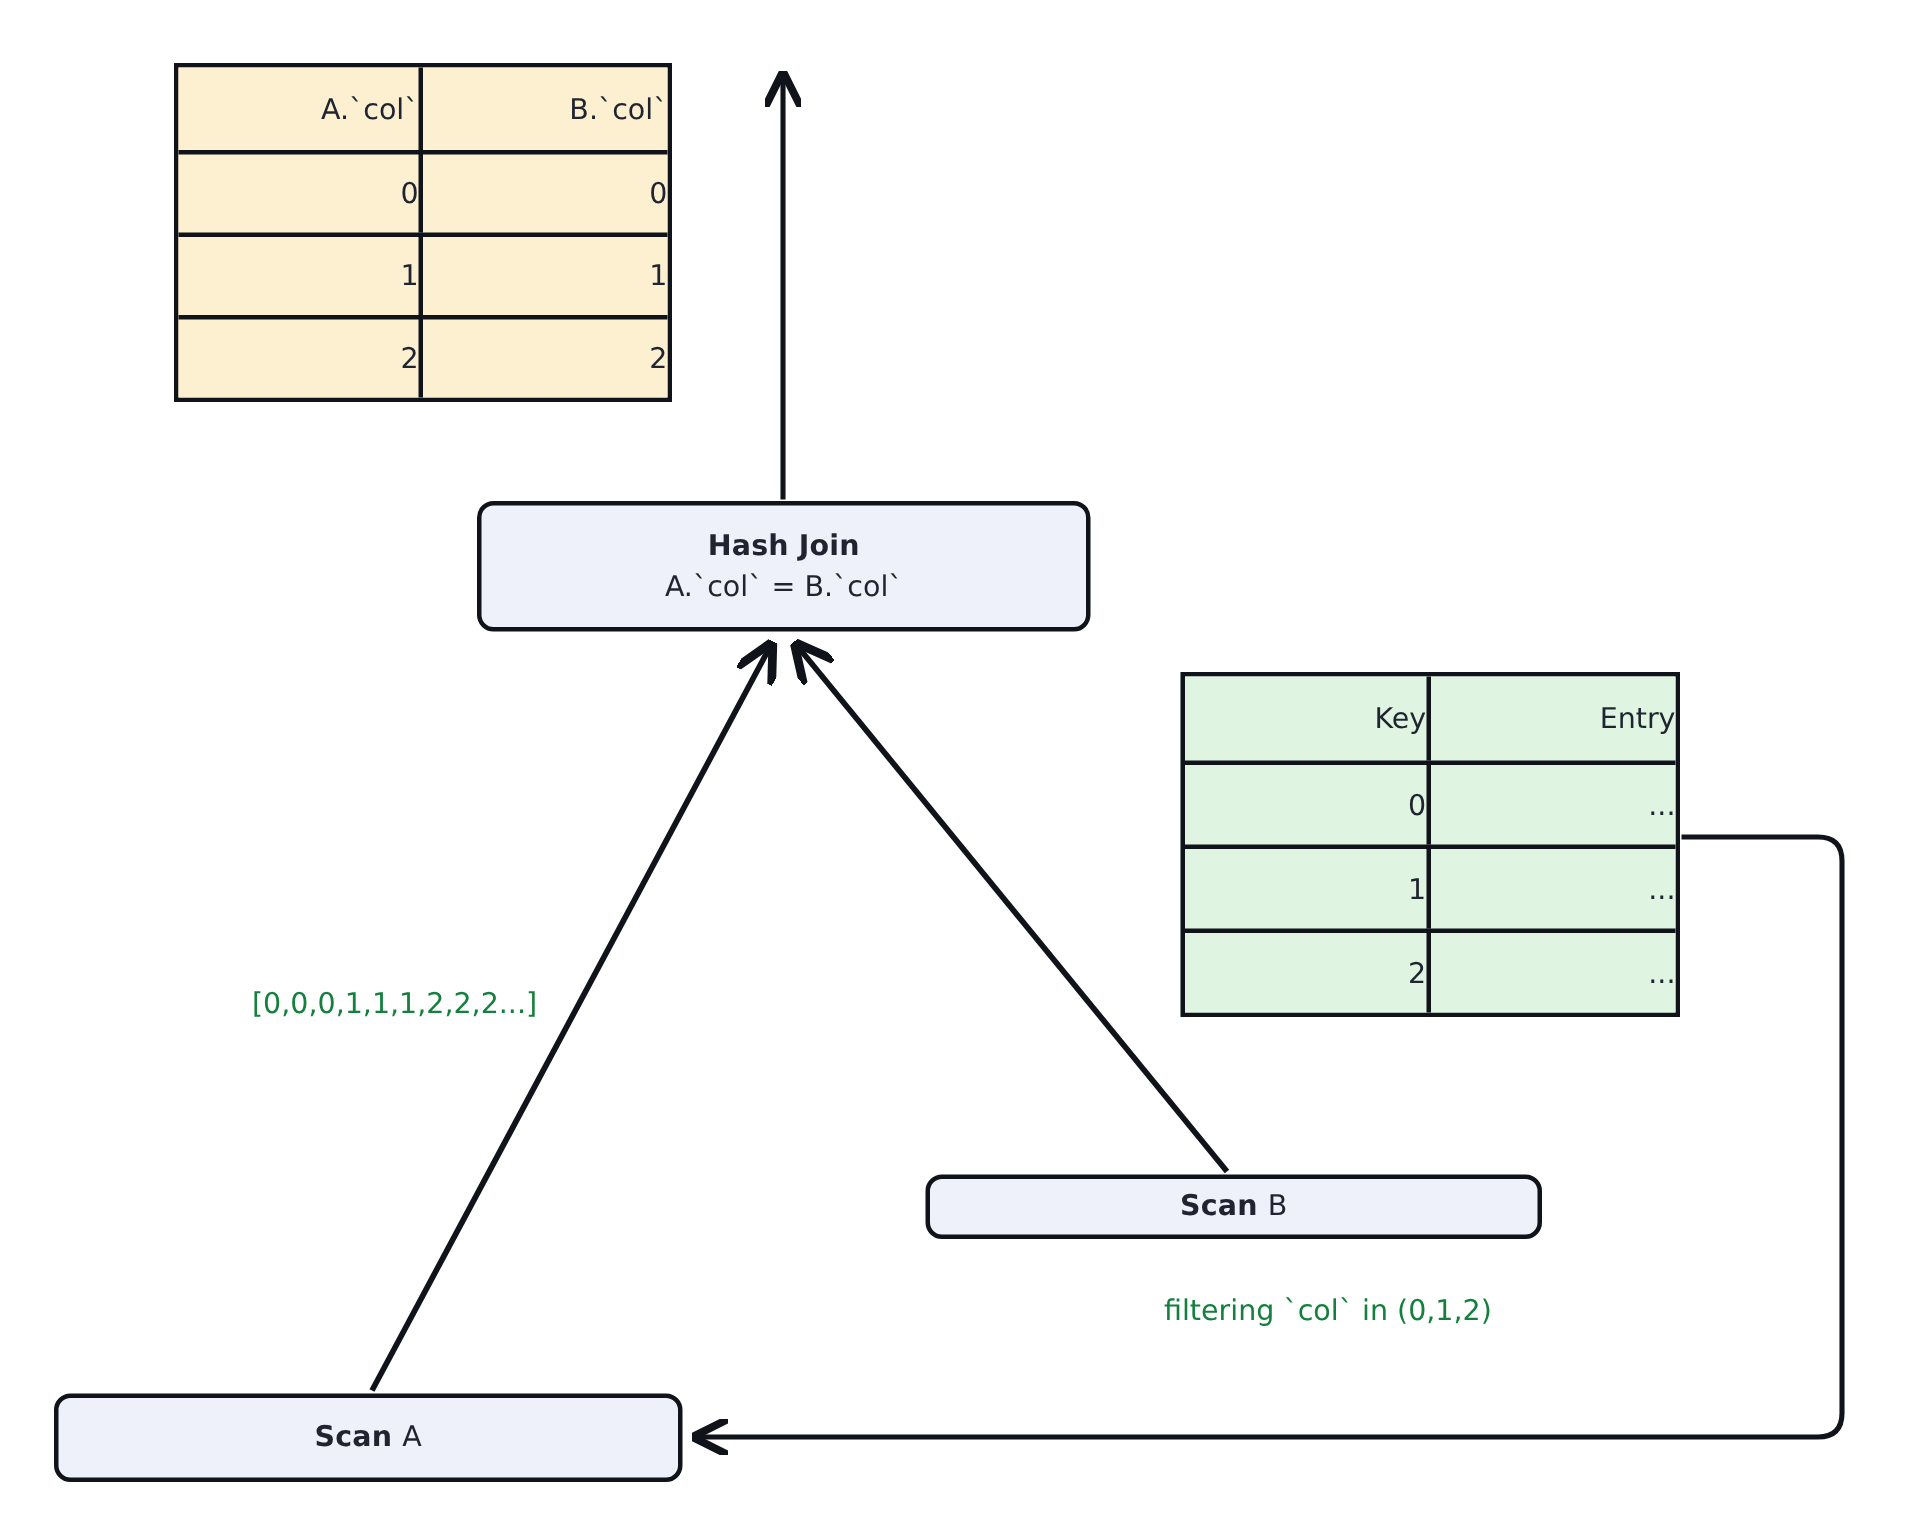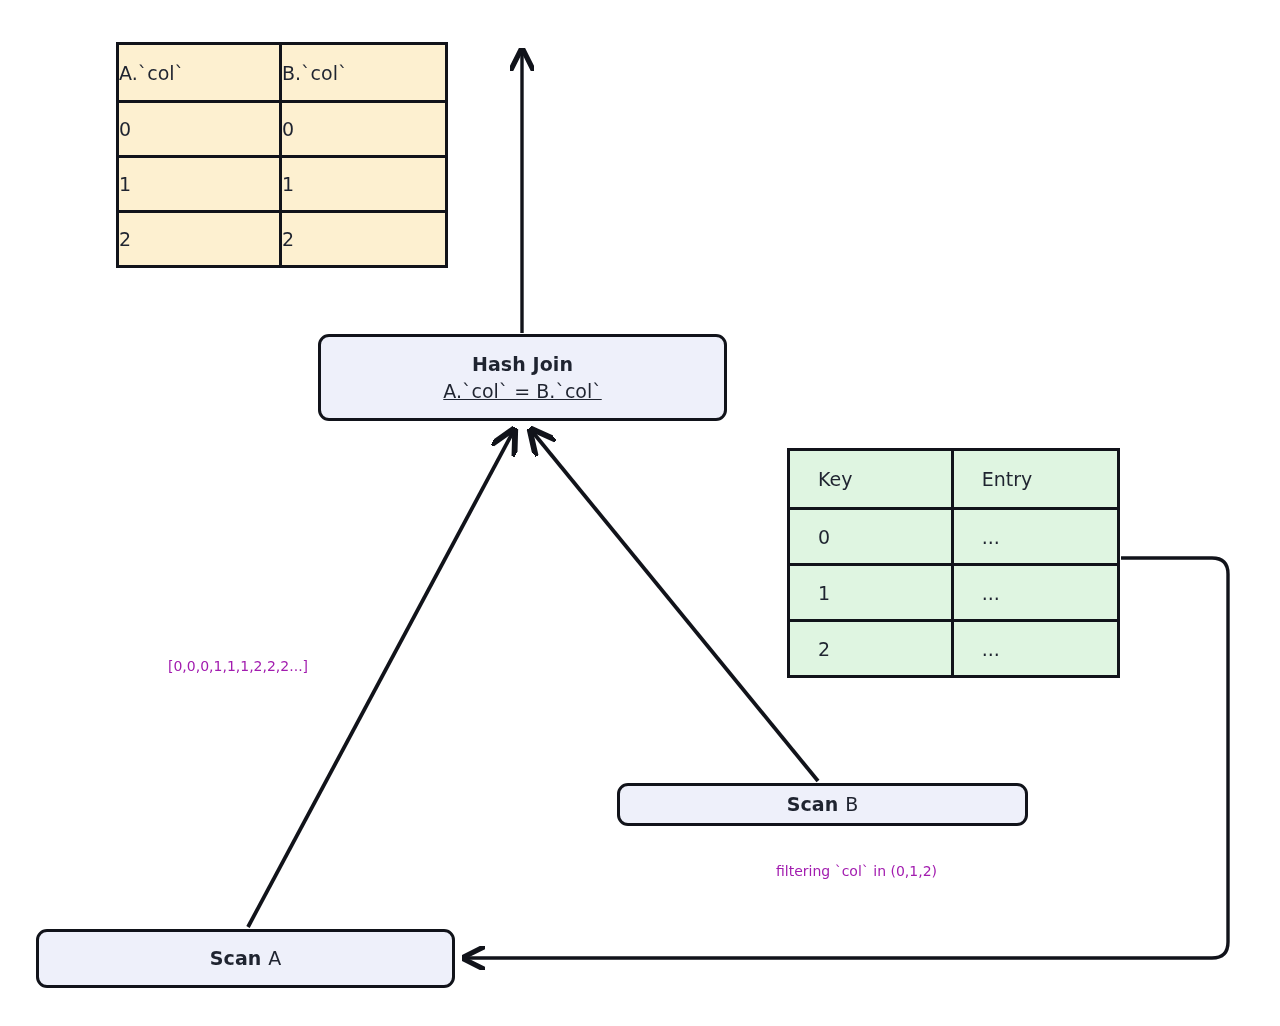--- a/index.html
+++ b/index.html
@@ -46,38 +46,37 @@
     font-size: 19px;
     letter-spacing: .1px;
   }
   .op-title .plain {
     font-weight: normal;
   }
   .op-sub {
     font-weight: normal;
     font-size: 19px;
     margin-top: 2px;
-    text-decoration: underline;
   }
 
   #hash-join-node { left: 318px; top: 334px; width: 409px; height: 87px; }
   #scan-b-node    { left: 617px; top: 783px; width: 411px; height: 43px; }
   #scan-a-node    { left: 36px;  top: 929px; width: 419px; height: 59px; }
 
   
   .data-table {
     position: absolute;
     box-sizing: border-box;
     border-collapse: separate;
     border-spacing: 0;
     border: 3px solid #11131a;
   }
   .data-table td {
     box-sizing: border-box;
-    text-align: left;
+    text-align: right;
     vertical-align: middle;
     font-size: 19px;
     font-weight: normal;
     border-top: 3px solid #11131a;
     border-right: 3px solid #11131a;
     padding: 0;
   }
   .data-table tr:first-child td { border-top: none; }
   .data-table td:last-child { border-right: none; }
 
@@ -106,24 +105,24 @@
     top: 410px;
     width: 333px;
     text-align: center;
     font-size: 19px;
     font-weight: bold;
   }
 
   
   .edge-label {
     position: absolute;
-    font-size: 14px;
+    font-size: 19px;
     font-weight: normal;
     white-space: nowrap;
-    color: #a21caf;
+    color: #15803d;
   }
   #probe-stream-label { left: 168px; top: 658px; }
   #filter-label       { left: 776px; top: 863px; }
 </style>
 </head>
 <body>
 
 <div id="canvas">
 
   <svg id="edge-layer" viewBox="0 0 1280 1026" width="1280" height="1026" xmlns="http://www.w3.org/2000/svg">

